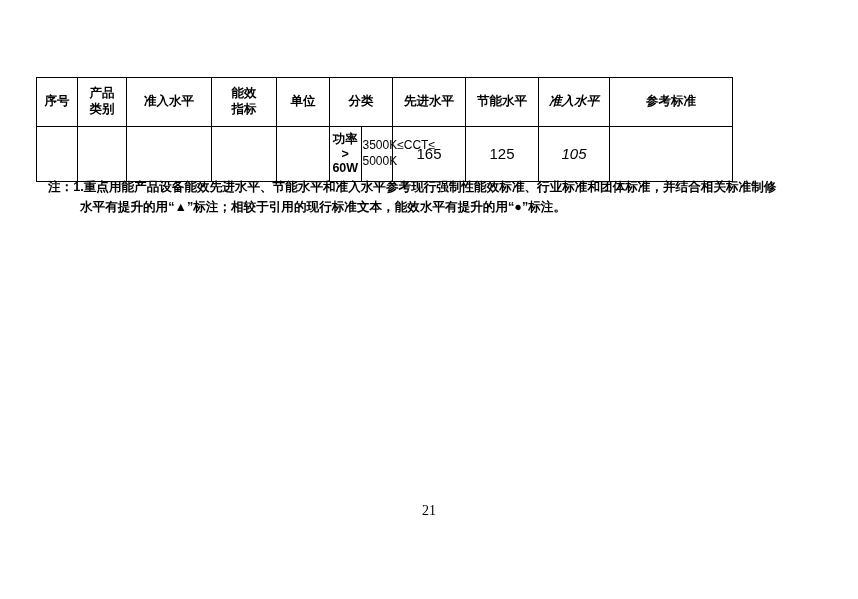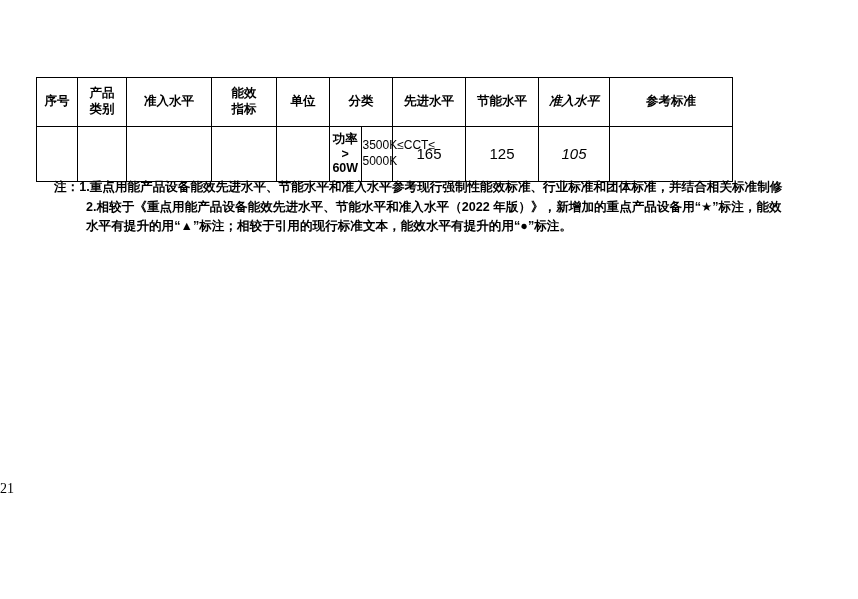--- a/index.html
+++ b/index.html
@@ -69,44 +69,44 @@
   .col-unit     { width: 50px; }
   .col-classify { width: 60px; }
   .col-range    { width: 96px; }
   .col-adv      { width: 70px; }
   .col-energy   { width: 70px; }
   .col-access   { width: 68px; font-style: italic; }
   .col-std      { width: 120px; }
 
   .notes {
     position: absolute;
-    left: 54px;
+    left: 48px;
     top: 178px;
     width: 740px;
     font-family: "Liberation Sans", "DejaVu Sans", sans-serif;
     font-size: 12.6px;
     font-weight: bold;
     line-height: 1.55;
     color: #000000;
   }
   .note-line {
     white-space: nowrap;
   }
   .note-line.indent {
     padding-left: 32px;
   }
   .note-line.indent2 {
     padding-left: 32px;
   }
   .page-number {
     position: absolute;
     left: 0;
-    top: 481px;
+    top: 503px;
     width: 858px;
-    text-align: left;
+    text-align: center;
     font-family: "Liberation Serif", "DejaVu Serif", serif;
     font-size: 14px;
     color: #000000;
   }
 </style>
 </head>
 <body>
 
 <div class="page">
 
@@ -150,19 +150,18 @@
         <td class="col-adv value-cell">165</td>
         <td class="col-energy value-cell">125</td>
         <td class="col-access value-cell">105</td>
         <td class="col-std"></td>
       </tr>
     </tbody>
   </table>
 
   <div class="notes">
     <div class="note-line"><span>注：</span><span>1.重点用能产品设备能效先进水平、节能水平和准入水平参考现行强制性能效标准、行业标准和团体标准，并结合相关标准制修</span></div>
-    <div class="note-line indent2">2.相较于《重点用能产品设备能效先进水平、节能水平和准入水平（2022 年版）》，新增加的重点产品设备用“★”标注，能效</div>
     <div class="note-line indent">水平有提升的用“▲”标注；相较于引用的现行标准文本，能效水平有提升的用“●”标注。</div>
   </div>
 
   <div class="page-number">21</div>
 
 </div>
 
 </body></html>

